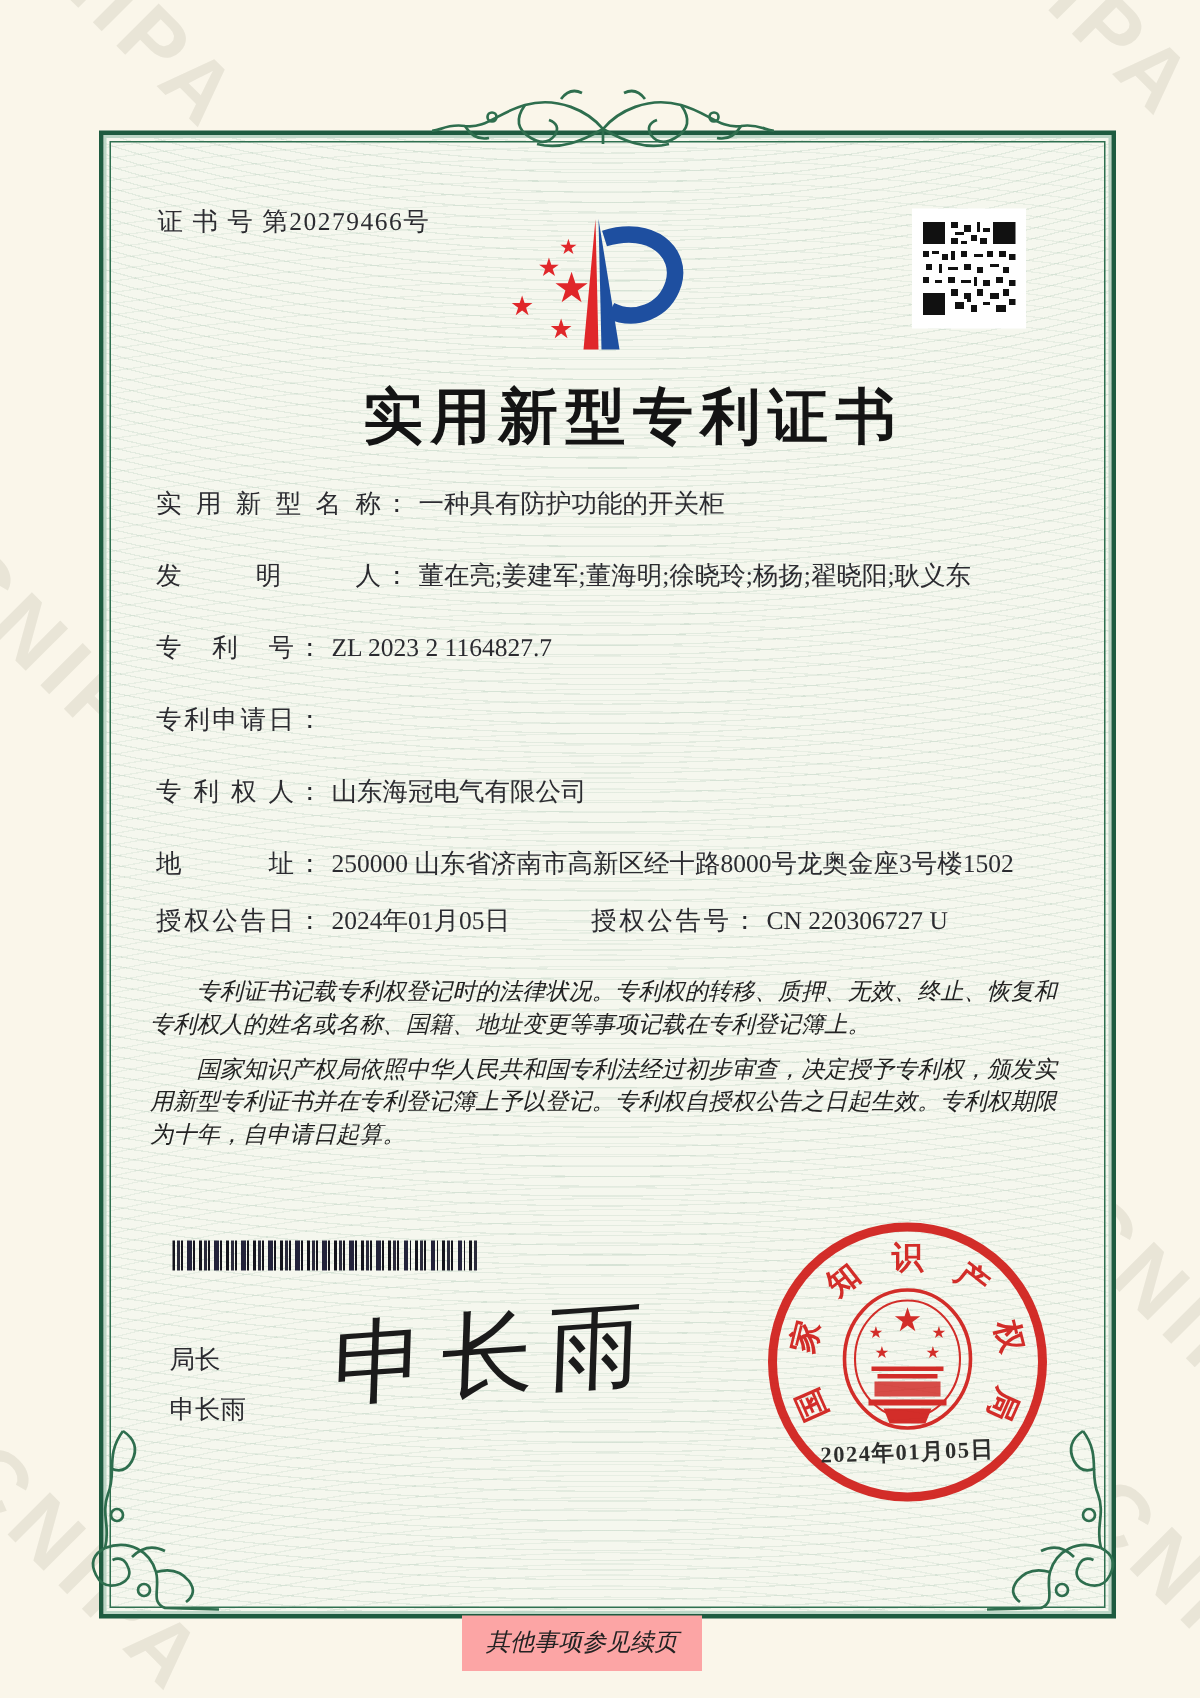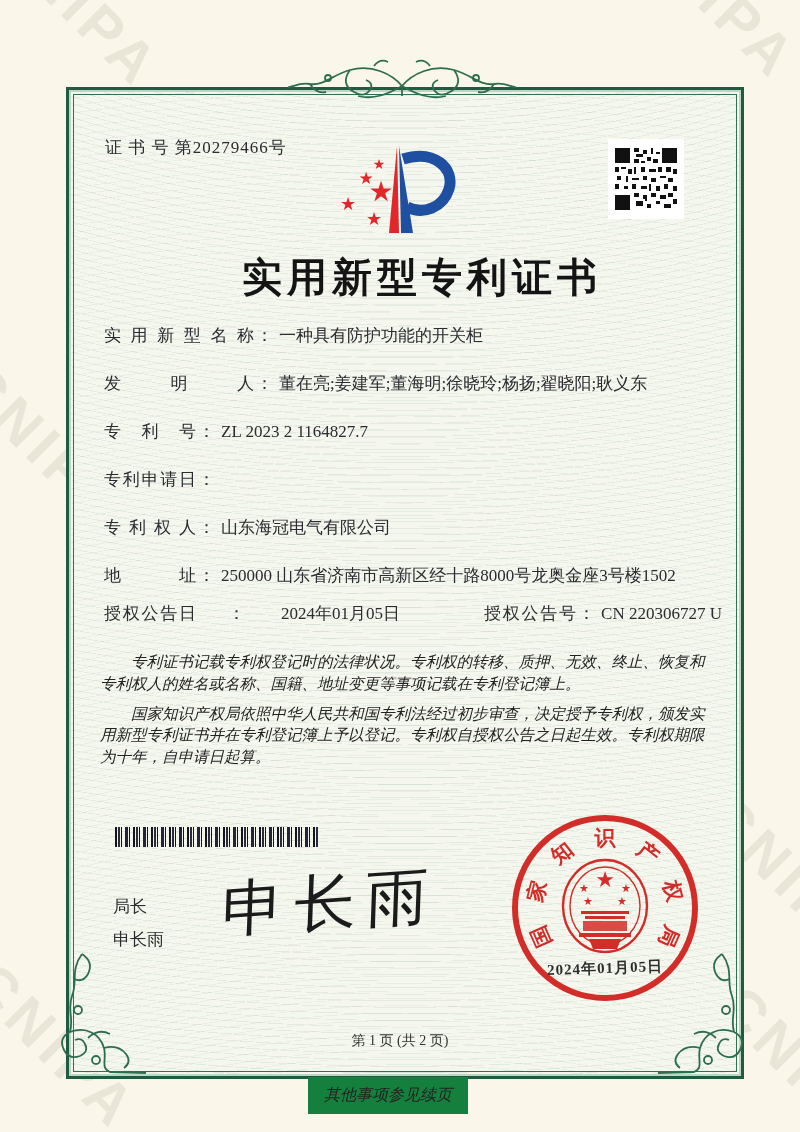--- a/index.html
+++ b/index.html
@@ -39,21 +39,21 @@
          font-size:40px;font-weight:bold;letter-spacing:5px;color:#141414;padding-left:22px;}
 
   .fields{position:absolute;left:104px;top:324px;width:618px;font-size:17px;line-height:24px;}
   .field-row{display:flex;align-items:flex-start;margin-bottom:24px;}
   .fl{display:inline-block;text-align:justify;text-align-last:justify;flex:none;}
   .w150{width:150px;}
   .w92{width:92px;}
   .colon{flex:none;padding:0 6px 0 2px;}
   .fv{flex:1;}
   .row-addr{margin-bottom:14px;}
-  .row-last{margin-bottom:16px;justify-content:space-between;}
+  .row-last{margin-bottom:16px;}
   .grant-group{display:flex;margin-left:54px;}
 
   .paras{position:absolute;left:100px;top:651px;width:608px;font-size:15.5px;line-height:21.8px;
          font-style:italic;color:#222;}
   .paras p{margin:0 0 8px 0;text-indent:2em;}
 
   .barcode{position:absolute;left:115px;top:827px;width:203px;height:20px;
     background:repeating-linear-gradient(90deg,
       #14141c 0 2px,transparent 2px 3px,#2a2a3a 3px 5px,transparent 5px 6px,
       #14141c 6px 7px,transparent 7px 10px,#23233a 10px 13px,transparent 13px 14px,
@@ -72,21 +72,21 @@
   .sc2{transform:rotate(-38deg)  translateY(-70px);}
   .sc3{transform:rotate(0deg)    translateY(-70px);}
   .sc4{transform:rotate(38deg)   translateY(-70px);}
   .sc5{transform:rotate(76deg)   translateY(-70px);}
   .sc6{transform:rotate(114deg)  translateY(-70px);}
   .emblem{position:absolute;left:50%;top:50%;transform:translate(-50%,-52%);}
   .seal-date{position:absolute;left:0;top:144px;width:186px;text-align:center;
              font-size:15px;font-weight:bold;color:#1c1c1c;letter-spacing:1px;transform:rotate(-2deg);}
 
   .page-no{position:absolute;left:0;top:1032px;width:800px;text-align:center;font-size:14px;color:#333;}
-  .cont-strip{position:absolute;left:308px;top:1077px;width:160px;height:37px;background:#15803d;
+  .cont-strip{position:absolute;left:308px;top:1077px;width:160px;height:37px;background:#fca5a5;
               display:flex;align-items:center;justify-content:center;font-size:16px;font-style:italic;color:#222;
               white-space:nowrap;}
 </style>
 </head>
 <body>
 
 <div class="page">
 
   <div class="wm wm1">CNIPA</div>
   <div class="wm wm2">CNIPA</div>
@@ -248,17 +248,16 @@
           <rect x="22" y="55" width="48" height="3"></rect>
           <rect x="26" y="60" width="40" height="3"></rect>
           <rect x="24" y="65" width="44" height="10" opacity=".85"></rect>
           <rect x="20" y="77" width="52" height="4"></rect>
           <path d="M30,83 h32 l-4,10 h-24 z"></path>
         </g>
       </svg>
       <div class="seal-date">2024年01月05日</div>
     </div>
 
-    <div class="page-no">第 1 页 (共 2 页)</div>
     <div class="cont-strip">其他事项参见续页</div>
 
   </div>
 </div>
 
 </body></html>

